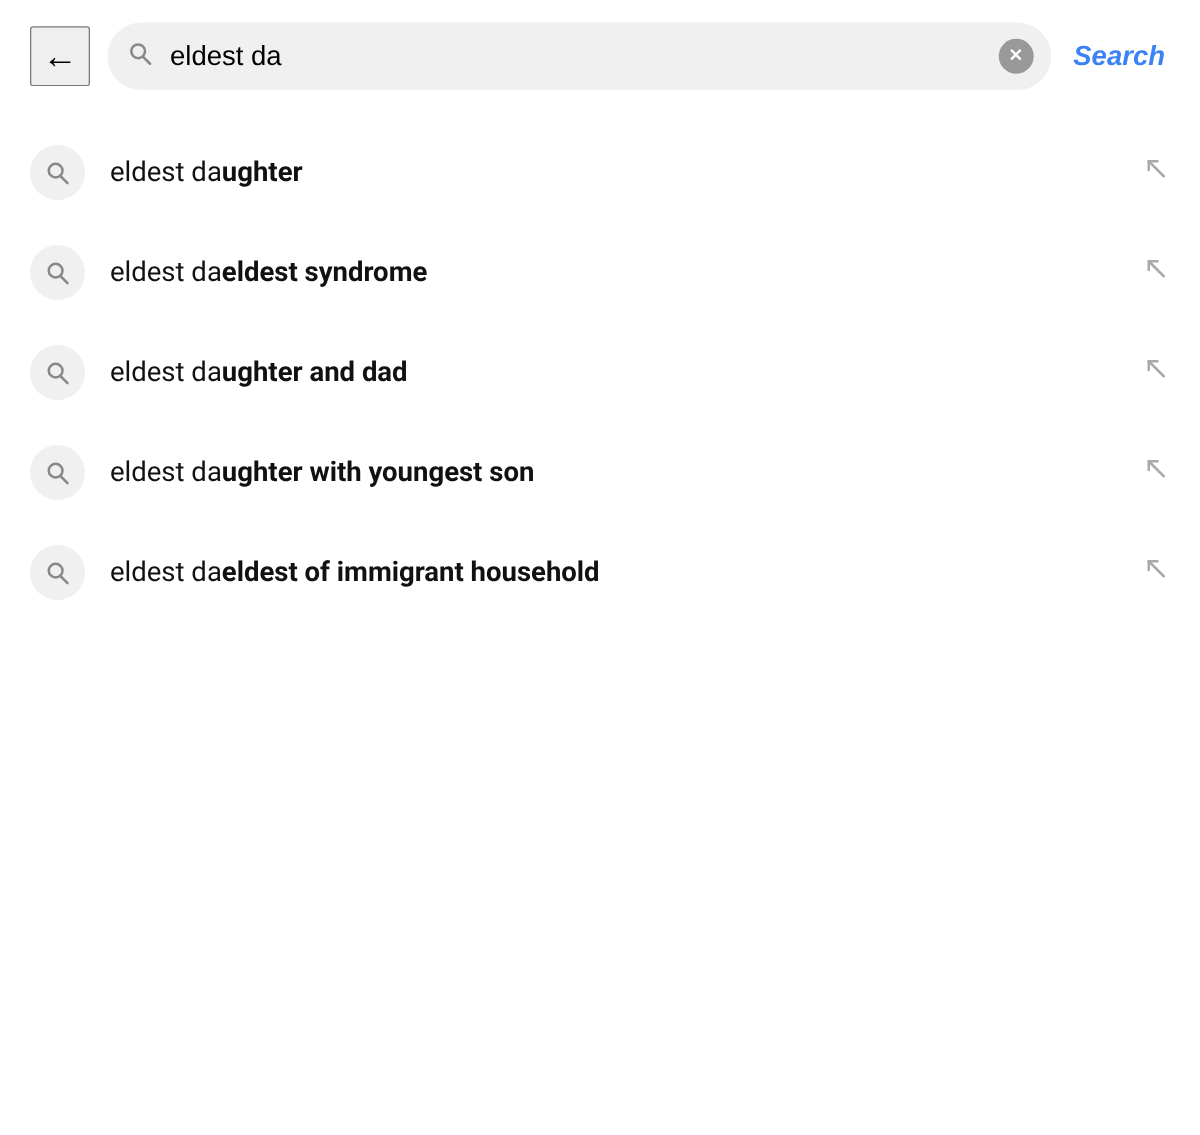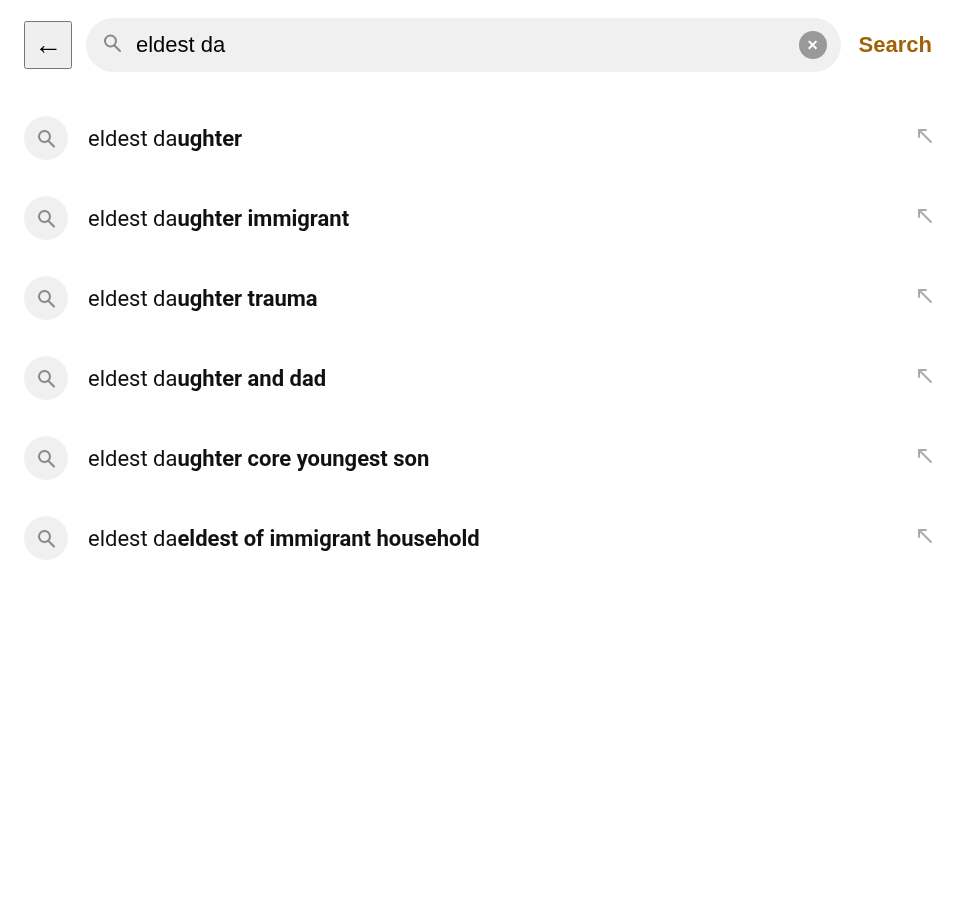--- a/index.html
+++ b/index.html
@@ -77,29 +77,30 @@
       border: none;
       border-radius: 30px;
       padding: 14px 50px 14px 50px;
       font-size: 22px;
       color: #000;
       outline: none;
       caret-color: #e00;
     }
 
     .search-button {
-      color: #a16207;
+      color: #3b82f6;
       font-size: 22px;
       font-weight: 600;
       cursor: pointer;
       flex-shrink: 0;
       white-space: nowrap;
       background: none;
       border: none;
       padding: 8px 4px;
+      font-style: italic;
     }
 
     .suggestions-list {
       list-style: none;
       padding: 8px 0;
     }
 
     .suggestion-item {
       display: flex;
       align-items: center;
@@ -185,34 +186,21 @@
       <polyline points="5,12 5,5 12,5" stroke="#aaa" stroke-width="2" stroke-linecap="round" stroke-linejoin="round" fill="none"></polyline>
     </svg></span>
       </li>
       <li class="suggestion-item">
         <div class="suggestion-icon-wrap">
           <svg width="20" height="20" viewBox="0 0 20 20" fill="none">
       <circle cx="8.5" cy="8.5" r="5.5" stroke="#888" stroke-width="2"></circle>
       <line x1="12.5" y1="13" x2="18" y2="18.5" stroke="#888" stroke-width="2" stroke-linecap="round"></line>
     </svg>
         </div>
-        <span class="suggestion-text">eldest da<strong>ughter immigrant</strong></span>
-        <span class="arrow-upleft"><svg width="22" height="22" viewBox="0 0 22 22" fill="none">
-      <line x1="17" y1="17" x2="5" y2="5" stroke="#aaa" stroke-width="2" stroke-linecap="round"></line>
-      <polyline points="5,12 5,5 12,5" stroke="#aaa" stroke-width="2" stroke-linecap="round" stroke-linejoin="round" fill="none"></polyline>
-    </svg></span>
-      </li>
-      <li class="suggestion-item">
-        <div class="suggestion-icon-wrap">
-          <svg width="20" height="20" viewBox="0 0 20 20" fill="none">
-      <circle cx="8.5" cy="8.5" r="5.5" stroke="#888" stroke-width="2"></circle>
-      <line x1="12.5" y1="13" x2="18" y2="18.5" stroke="#888" stroke-width="2" stroke-linecap="round"></line>
-    </svg>
-        </div>
-        <span class="suggestion-text">eldest da<strong>ughter trauma</strong></span>
+        <span class="suggestion-text">eldest da<strong>eldest syndrome</strong></span>
         <span class="arrow-upleft"><svg width="22" height="22" viewBox="0 0 22 22" fill="none">
       <line x1="17" y1="17" x2="5" y2="5" stroke="#aaa" stroke-width="2" stroke-linecap="round"></line>
       <polyline points="5,12 5,5 12,5" stroke="#aaa" stroke-width="2" stroke-linecap="round" stroke-linejoin="round" fill="none"></polyline>
     </svg></span>
       </li>
       <li class="suggestion-item">
         <div class="suggestion-icon-wrap">
           <svg width="20" height="20" viewBox="0 0 20 20" fill="none">
       <circle cx="8.5" cy="8.5" r="5.5" stroke="#888" stroke-width="2"></circle>
       <line x1="12.5" y1="13" x2="18" y2="18.5" stroke="#888" stroke-width="2" stroke-linecap="round"></line>
@@ -224,21 +212,21 @@
       <polyline points="5,12 5,5 12,5" stroke="#aaa" stroke-width="2" stroke-linecap="round" stroke-linejoin="round" fill="none"></polyline>
     </svg></span>
       </li>
       <li class="suggestion-item">
         <div class="suggestion-icon-wrap">
           <svg width="20" height="20" viewBox="0 0 20 20" fill="none">
       <circle cx="8.5" cy="8.5" r="5.5" stroke="#888" stroke-width="2"></circle>
       <line x1="12.5" y1="13" x2="18" y2="18.5" stroke="#888" stroke-width="2" stroke-linecap="round"></line>
     </svg>
         </div>
-        <span class="suggestion-text">eldest da<strong>ughter core youngest son</strong></span>
+        <span class="suggestion-text">eldest da<strong>ughter with youngest son</strong></span>
         <span class="arrow-upleft"><svg width="22" height="22" viewBox="0 0 22 22" fill="none">
       <line x1="17" y1="17" x2="5" y2="5" stroke="#aaa" stroke-width="2" stroke-linecap="round"></line>
       <polyline points="5,12 5,5 12,5" stroke="#aaa" stroke-width="2" stroke-linecap="round" stroke-linejoin="round" fill="none"></polyline>
     </svg></span>
       </li>
       <li class="suggestion-item">
         <div class="suggestion-icon-wrap">
           <svg width="20" height="20" viewBox="0 0 20 20" fill="none">
       <circle cx="8.5" cy="8.5" r="5.5" stroke="#888" stroke-width="2"></circle>
       <line x1="12.5" y1="13" x2="18" y2="18.5" stroke="#888" stroke-width="2" stroke-linecap="round"></line>

